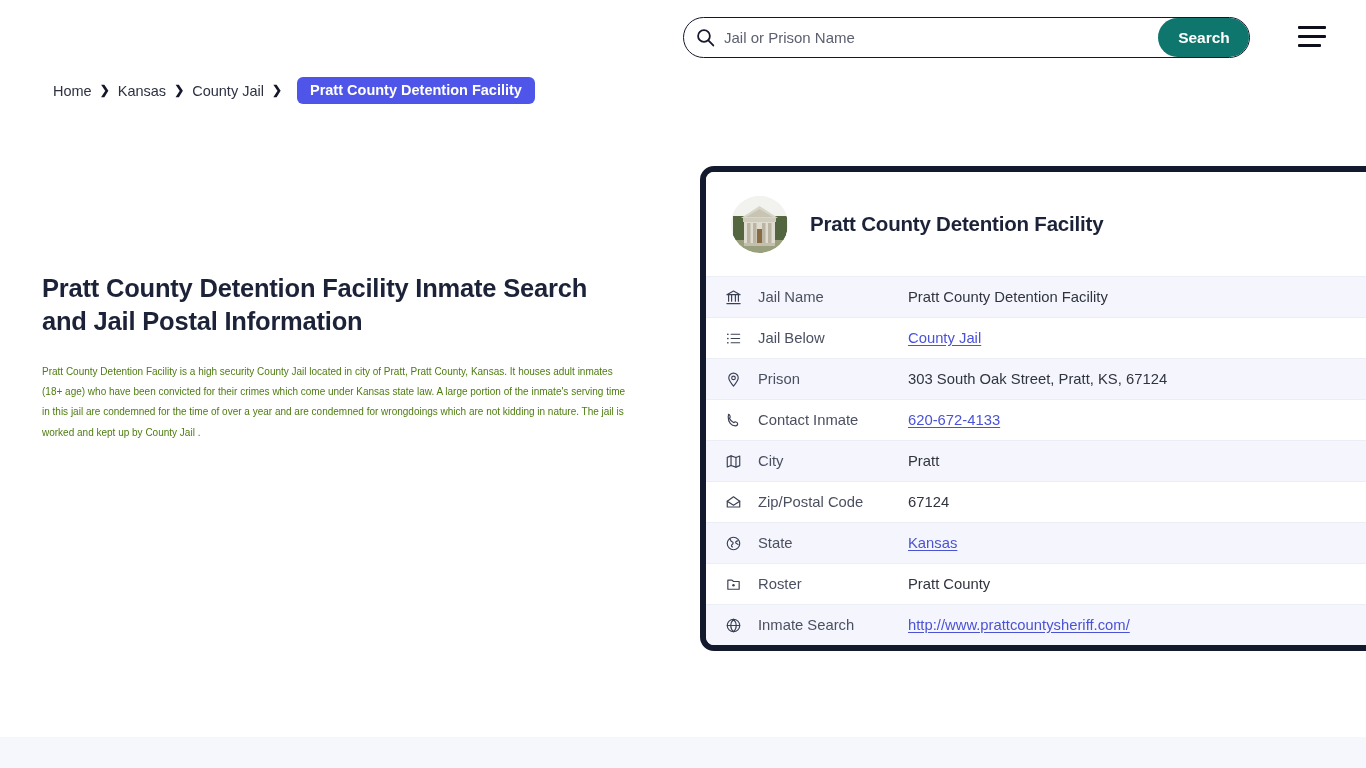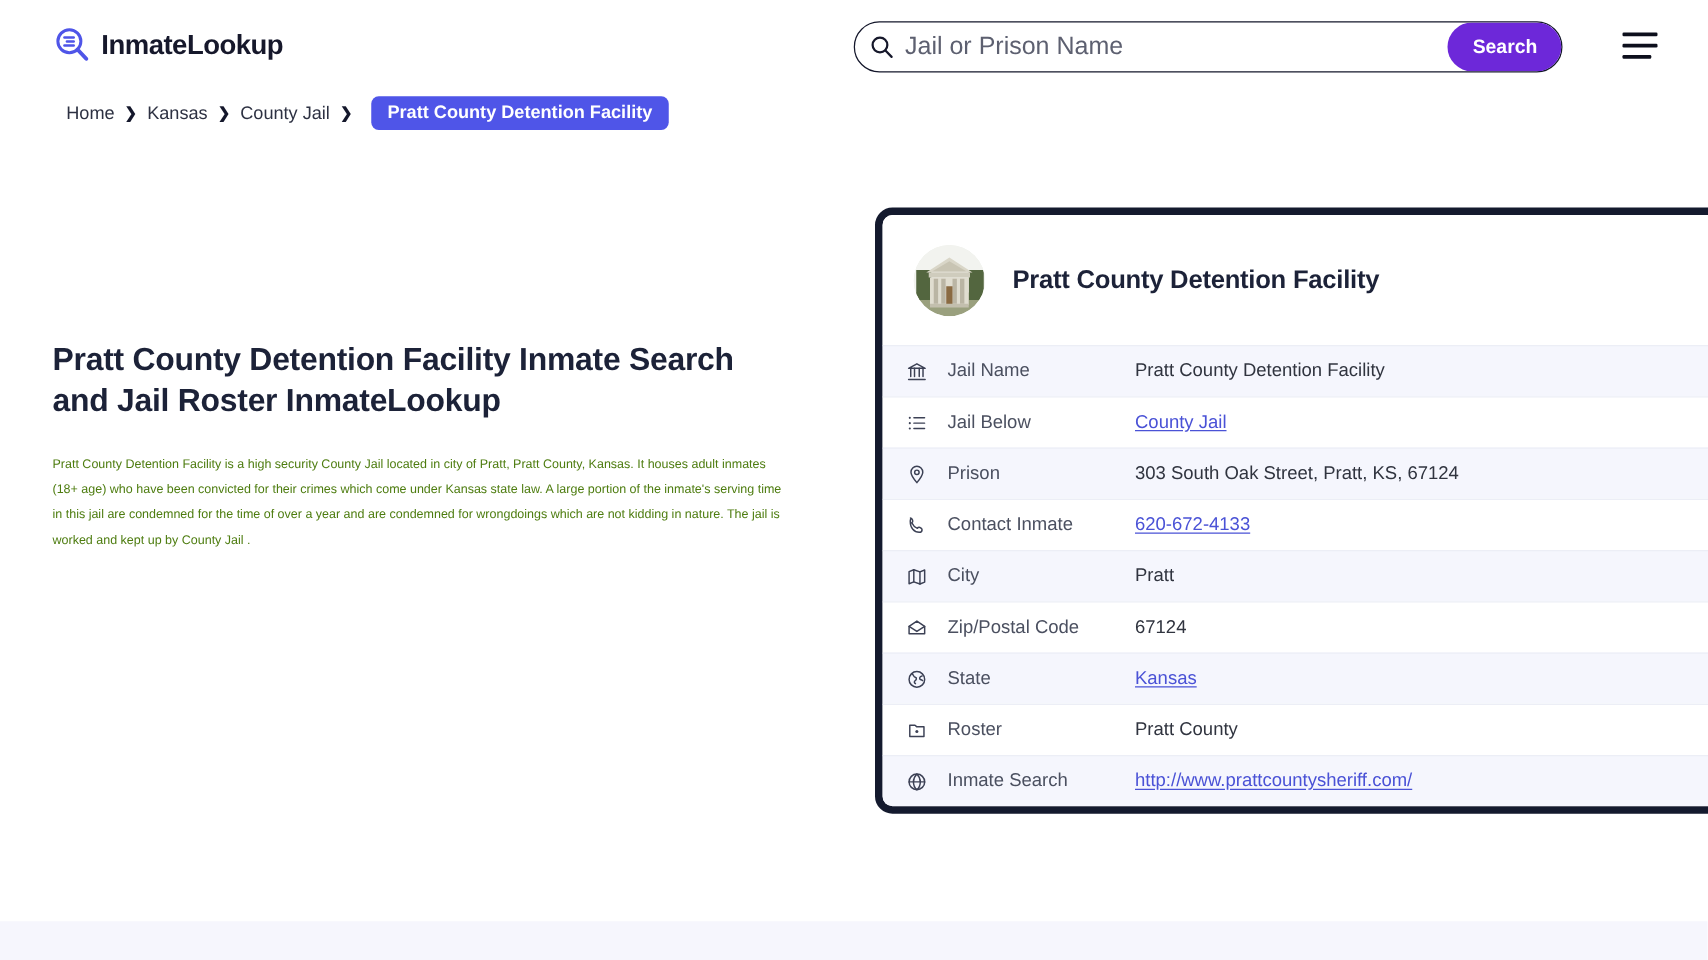--- a/index.html
+++ b/index.html
@@ -55,33 +55,33 @@
     width: 19px;
     height: 19px;
     flex: 0 0 19px;
     display: block;
   }
   .search-input {
     flex: 1 1 auto;
     border: 0;
     outline: 0;
     height: 100%;
-    font-size: 20px;
+    font-size: 15px;
     color: #20222f;
     padding-left: 9px;
     background: transparent;
     font-family: "Liberation Sans", sans-serif;
   }
   .search-input::placeholder { color: #5d6070; opacity: 1; }
   .search-btn {
     flex: 0 0 auto;
     align-self: stretch;
     width: 92px;
     border: 0;
-    background: #6d28d9;
+    background: #0f766e;
     color: #ffffff;
     font-size: 15.5px;
     font-weight: 700;
     cursor: pointer;
     font-family: "Liberation Sans", sans-serif;
     border-radius: 20px 20px 20px 20px;
     margin-right: -1px;
   }
 
   .hamburger {
@@ -245,32 +245,20 @@
     width: 1366px;
     height: 31px;
     background: #f6f6fd;
   }
 </style>
 </head>
 <body>
 
 <div class="header">
 
-  <div class="logo">
-    <span class="logo-mark">
-      <svg viewBox="0 0 32 32" xmlns="http://www.w3.org/2000/svg">
-        <circle cx="13.5" cy="13" r="9.2" fill="none" stroke="#4f55e8" stroke-width="2.4"></circle>
-        <line x1="9.5" y1="10" x2="17" y2="10" stroke="#4f55e8" stroke-width="1.9" stroke-linecap="round"></line>
-        <line x1="11.5" y1="13.2" x2="17" y2="13.2" stroke="#4f55e8" stroke-width="1.9" stroke-linecap="round"></line>
-        <line x1="9.5" y1="16.4" x2="17" y2="16.4" stroke="#4f55e8" stroke-width="1.9" stroke-linecap="round"></line>
-        <line x1="20" y1="19.6" x2="27" y2="27" stroke="#4f55e8" stroke-width="3.2" stroke-linecap="round"></line>
-      </svg>
-    </span>
-    <span class="logo-text">InmateLookup</span>
-  </div>
 
   <div class="searchbar">
     <span class="search-icon">
       <svg viewBox="0 0 20 20" xmlns="http://www.w3.org/2000/svg">
         <circle cx="8.4" cy="8.4" r="6.2" fill="none" stroke="#16182b" stroke-width="1.9"></circle>
         <line x1="13" y1="13" x2="18.2" y2="18.4" stroke="#16182b" stroke-width="1.9" stroke-linecap="round"></line>
       </svg>
     </span>
     <input class="search-input" type="text" placeholder="Jail or Prison Name" style="">
     <button class="search-btn">Search</button>
@@ -287,21 +275,21 @@
   <a class="crumb">Home</a>
   <span class="crumb-sep">❯</span>
   <a class="crumb">Kansas</a>
   <span class="crumb-sep">❯</span>
   <a class="crumb">County Jail</a>
   <span class="crumb-sep">❯</span>
   <span class="crumb-current">Pratt County Detention Facility</span>
 </nav>
 
 <div class="left-col">
-  <h1 class="page-title">Pratt County Detention Facility Inmate Search and Jail Roster InmateLookup</h1>
+  <h1 class="page-title">Pratt County Detention Facility Inmate Search and Jail Postal Information</h1>
   <p class="body-text">Pratt County Detention Facility is a high security County Jail located in city of Pratt, Pratt County, Kansas. It houses adult inmates (18+ age) who have been convicted for their crimes which come under Kansas state law. A large portion of the inmate's serving time in this jail are condemned for the time of over a year and are condemned for wrongdoings which are not kidding in nature. The jail is worked and kept up by County Jail .</p>
 </div>
 
 <div class="info-card">
 
   <div class="card-head">
     <div class="avatar">
       <svg viewBox="0 0 57 57" xmlns="http://www.w3.org/2000/svg">
         <defs>
           <clipPath id="circ">

